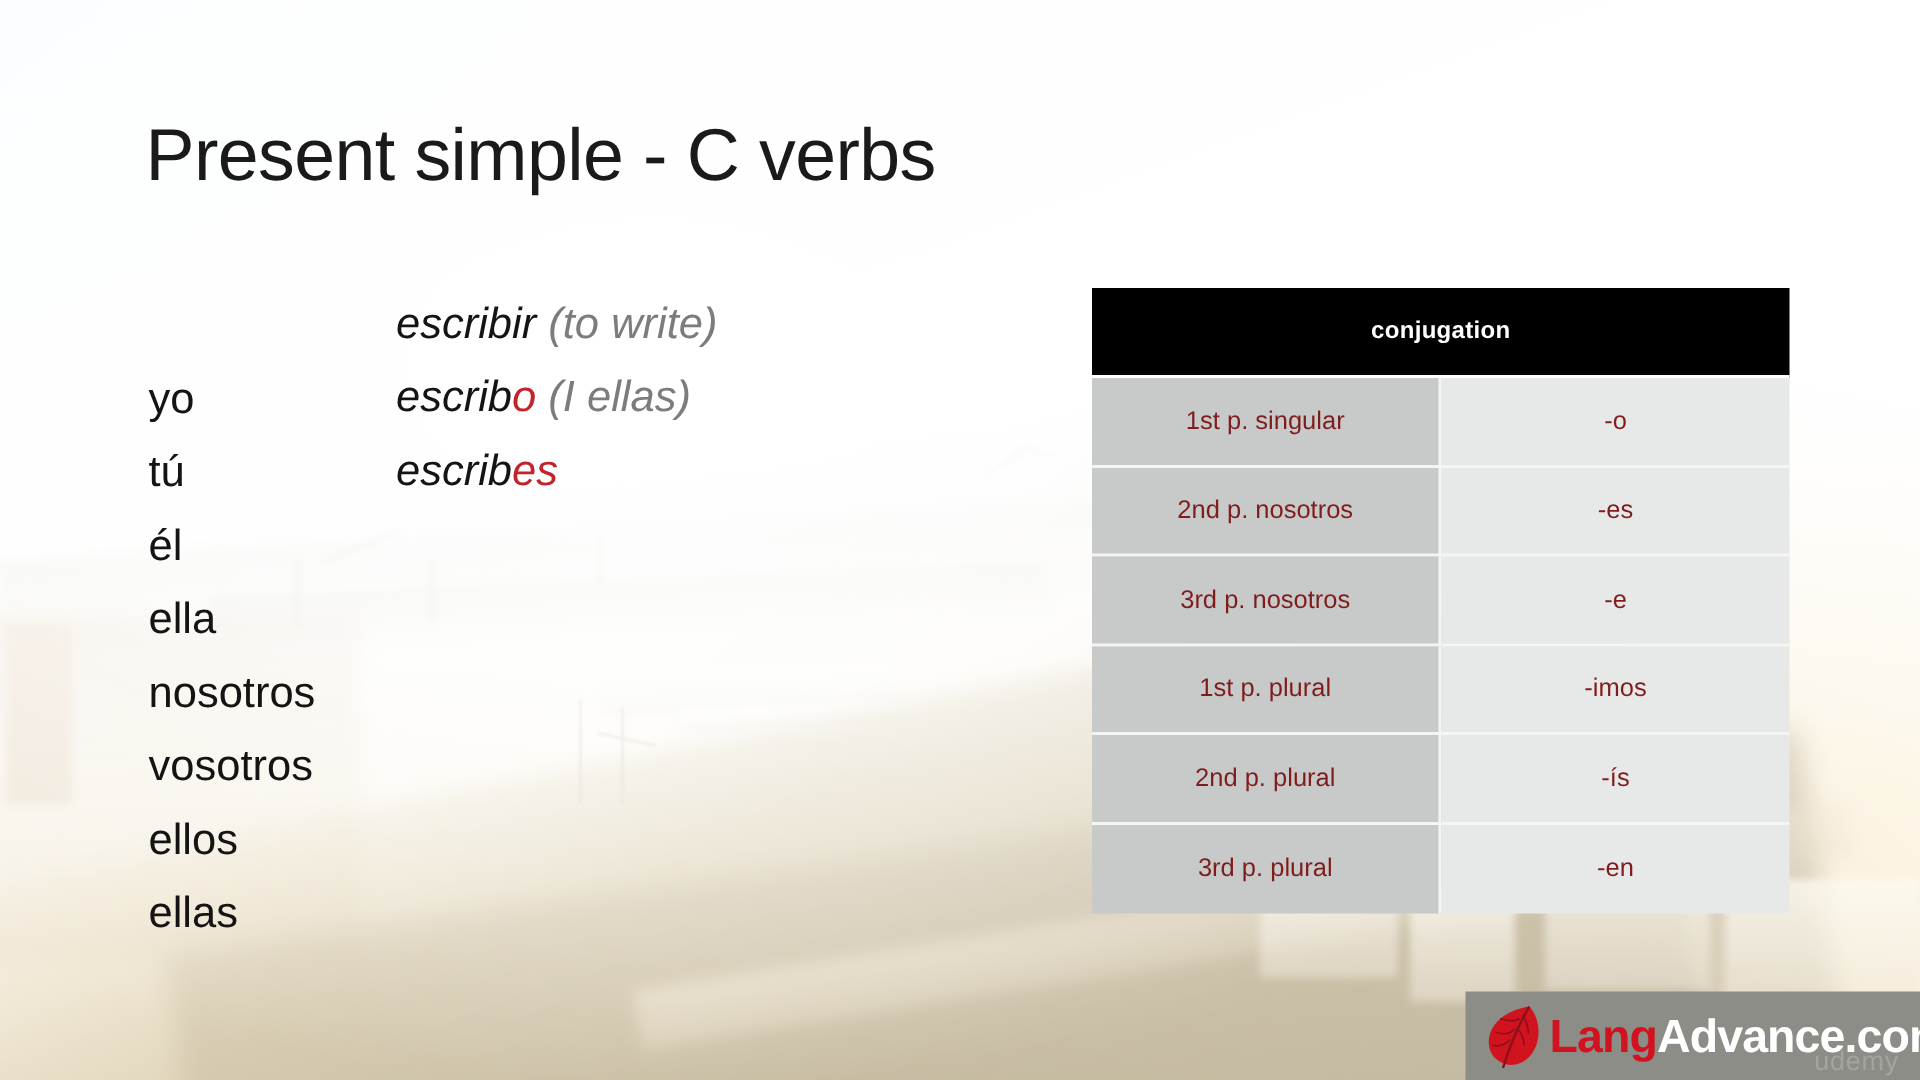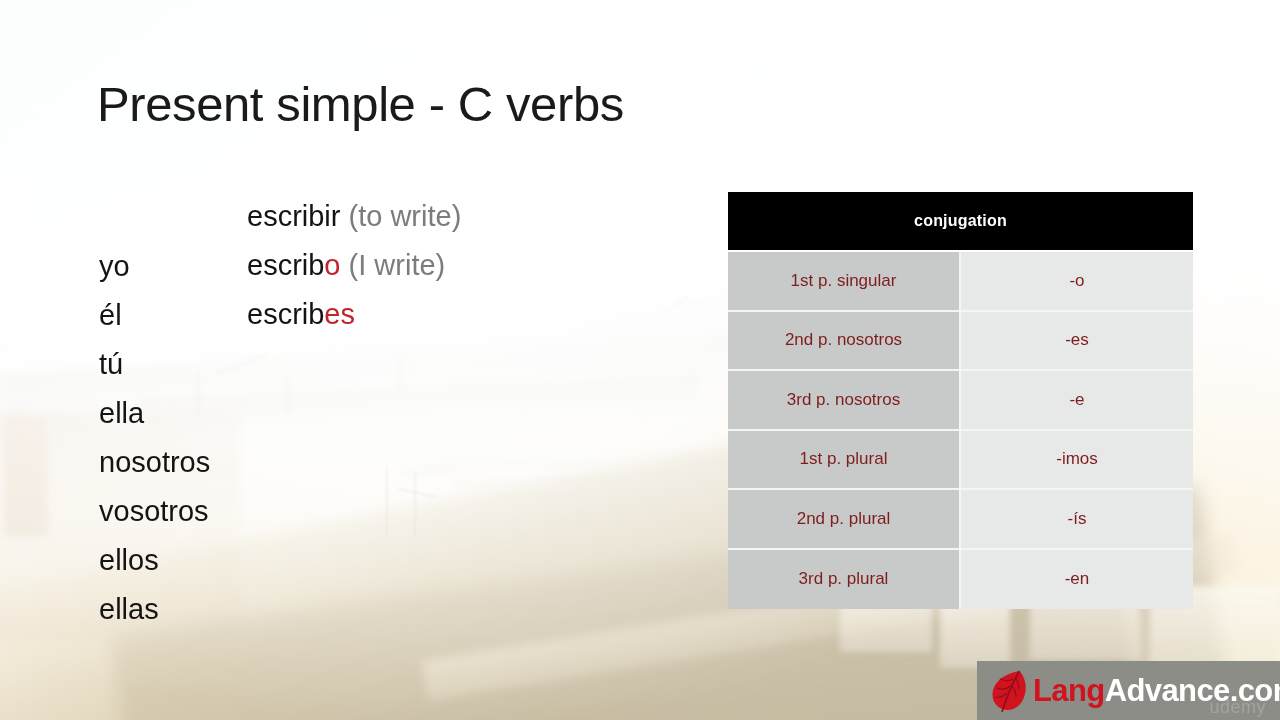--- a/index.html
+++ b/index.html
@@ -149,21 +149,21 @@
   
   .content { position:absolute; inset:0; }
 
   .slide-title {
     position:absolute; left:97px; top:76px;
     font-size:49px; font-weight:400; color:#1a1a1a;
     letter-spacing:-0.4px; white-space:nowrap;
     font-family:"Liberation Sans", sans-serif;
   }
 
-  .verb-block { position:absolute; left:247px; top:192px; }
+  .verb-block { position:absolute; left:264px; top:192px;font-style:italic; }
   .verb-line {
     font-size:29px; color:#141414; line-height:49px;
     white-space:nowrap;
   }
   .gloss { color:#7c7c7c; }
   .accent { color:#c0252c; }
 
   .pronoun-col { position:absolute; left:99px; top:242px; }
   .pronoun {
     font-size:29px; color:#141414; line-height:49px;
@@ -254,31 +254,31 @@
 
   <div class="content">
 
     <h1 class="slide-title">Present simple - C verbs</h1>
 
     <div class="verb-block">
       <div class="verb-line">
         <span>escribir</span><span> </span><span class="gloss">(to write)</span>
       </div>
       <div class="verb-line">
-        <span>escrib</span><span class="accent">o</span><span> </span><span class="gloss">(I write)</span>
+        <span>escrib</span><span class="accent">o</span><span> </span><span class="gloss">(I ellas)</span>
       </div>
       <div class="verb-line">
         <span>escrib</span><span class="accent">es</span>
       </div>
     </div>
 
     <div class="pronoun-col">
       <div class="pronoun">yo</div>
+      <div class="pronoun">tú</div>
       <div class="pronoun">él</div>
-      <div class="pronoun">tú</div>
       <div class="pronoun">ella</div>
       <div class="pronoun">nosotros</div>
       <div class="pronoun">vosotros</div>
       <div class="pronoun">ellos</div>
       <div class="pronoun">ellas</div>
     </div>
 
     <table class="conj-table">
       <thead>
         <tr>

